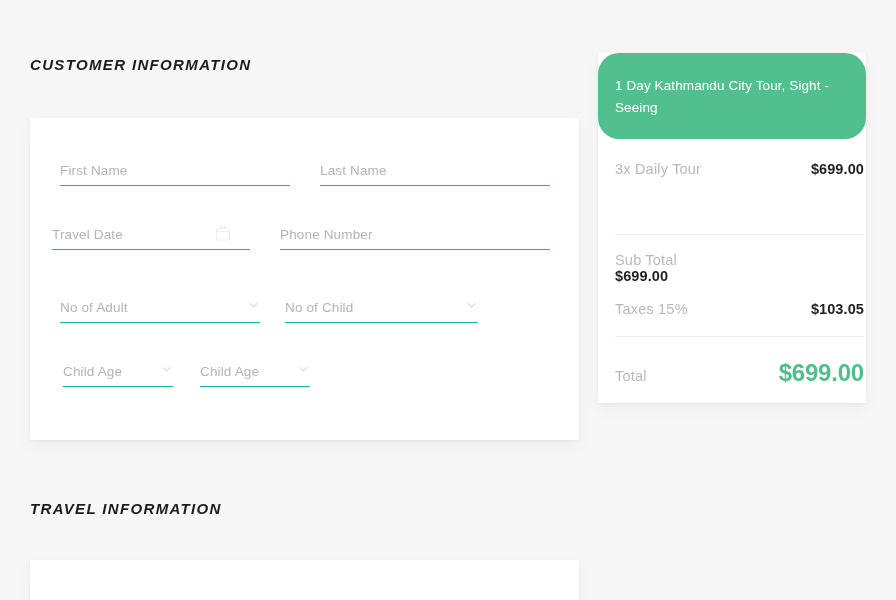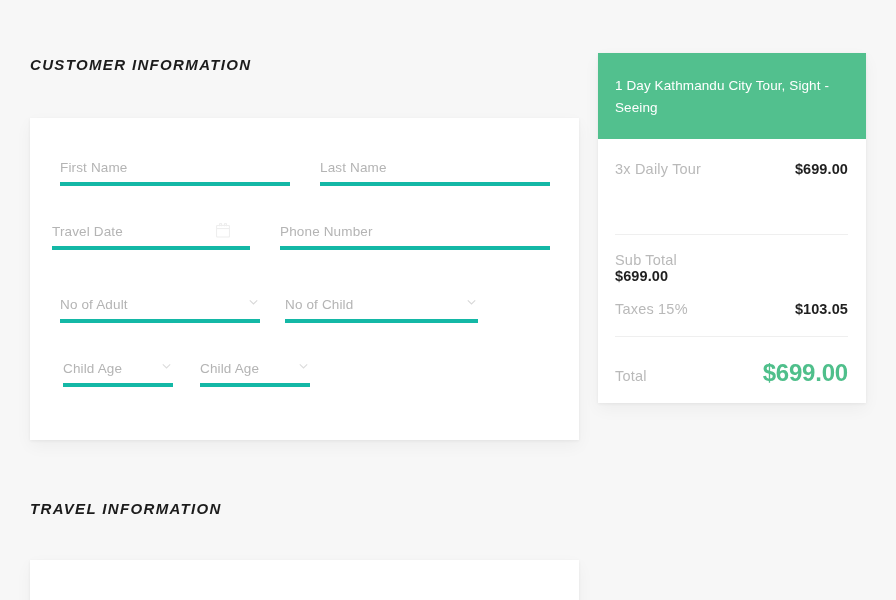--- a/index.html
+++ b/index.html
@@ -40,21 +40,21 @@
     width: 549px; height: 322px;
   }
   #travel-card {
     left: 30px; top: 560px;
     width: 549px; height: 70px;
   }
 
   
   .field {
     position: absolute;
-    border-bottom: 4px solid #14b8a6;
+    border-bottom: 1px solid #14b8a6;
     box-sizing: border-box;
   }
   .field-label {
     position: absolute;
     left: 0;
     bottom: 7px;
     font-size: 13.5px;
     color: #b4b4b4;
     letter-spacing: 0.15px;
     white-space: nowrap;
@@ -96,28 +96,29 @@
     left: 598px; top: 53px;
     width: 268px; height: 350px;
     background: #ffffff;
     box-shadow: 0 1px 3px rgba(0,0,0,0.055), 0 6px 16px rgba(0,0,0,0.045);
   }
   #summary-header {
     background: #52c08e;
     padding: 22px 20px 20px 17px;
     box-sizing: border-box;
     min-height: 78px;
+    border-radius: 21px;
   }
   #summary-title {
     color: #ffffff;
     font-size: 13.5px;
     line-height: 22px;
     letter-spacing: 0.1px;
   }
-  .summary-body { padding: 0 18px 0 17px; }
+  .summary-body { padding: 0 2px 0 17px; }
 
   .sum-row {
     display: flex;
     justify-content: space-between;
     align-items: baseline;
   }
   .sum-label {
     font-size: 14.5px;
     color: #b9b9b9;
     letter-spacing: 0.2px;

